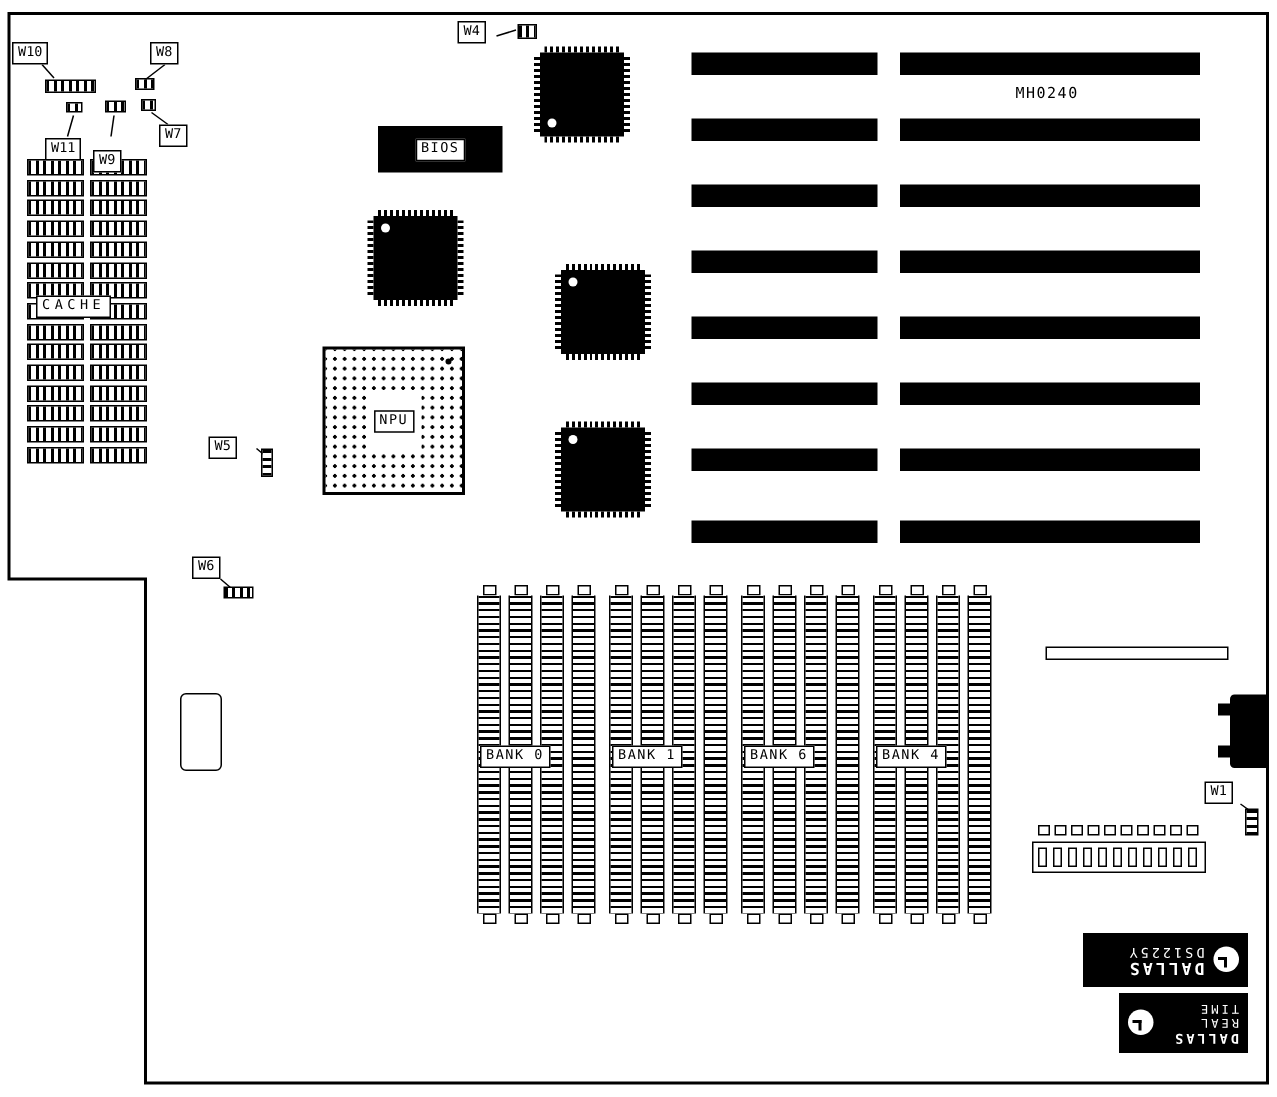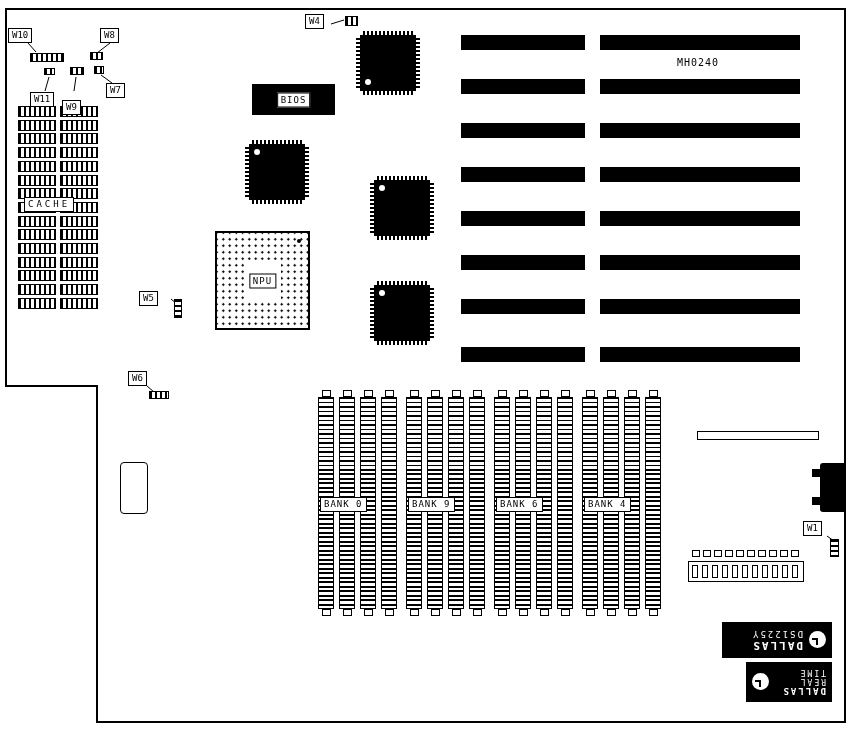--- a/index.html
+++ b/index.html
@@ -151,21 +151,21 @@
     <div class="ndot"></div>
     <div class="chiplabel center-label">NPU</div>
   </div>
 
 
   <div class="crystal" style="left:120px;top:462px;width:28px;height:52px"></div>
 
   <div class="txt" style="left:677px;top:57px">MH0240</div>
 
   <div class="chiplabel" style="left:320px;top:497px">BANK 0</div>
-  <div class="chiplabel" style="left:408px;top:497px">BANK 9</div>
+  <div class="chiplabel" style="left:408px;top:497px">BANK 1</div>
   <div class="chiplabel" style="left:496px;top:497px">BANK 6</div>
   <div class="chiplabel" style="left:584px;top:497px">BANK 4</div>
 
   <div class="outline-rect" style="left:697px;top:431px;width:122px;height:9px"></div>
 
   <div class="din" style="left:820px;top:463px;width:26px;height:49px"></div>
   <div class="dintab" style="left:812px;top:469px;width:9px;height:8px"></div>
   <div class="dintab" style="left:812px;top:497px;width:9px;height:8px"></div>
 
   <div class="hdrblock" style="left:688px;top:561px;width:116px;height:21px" id="header-block">

